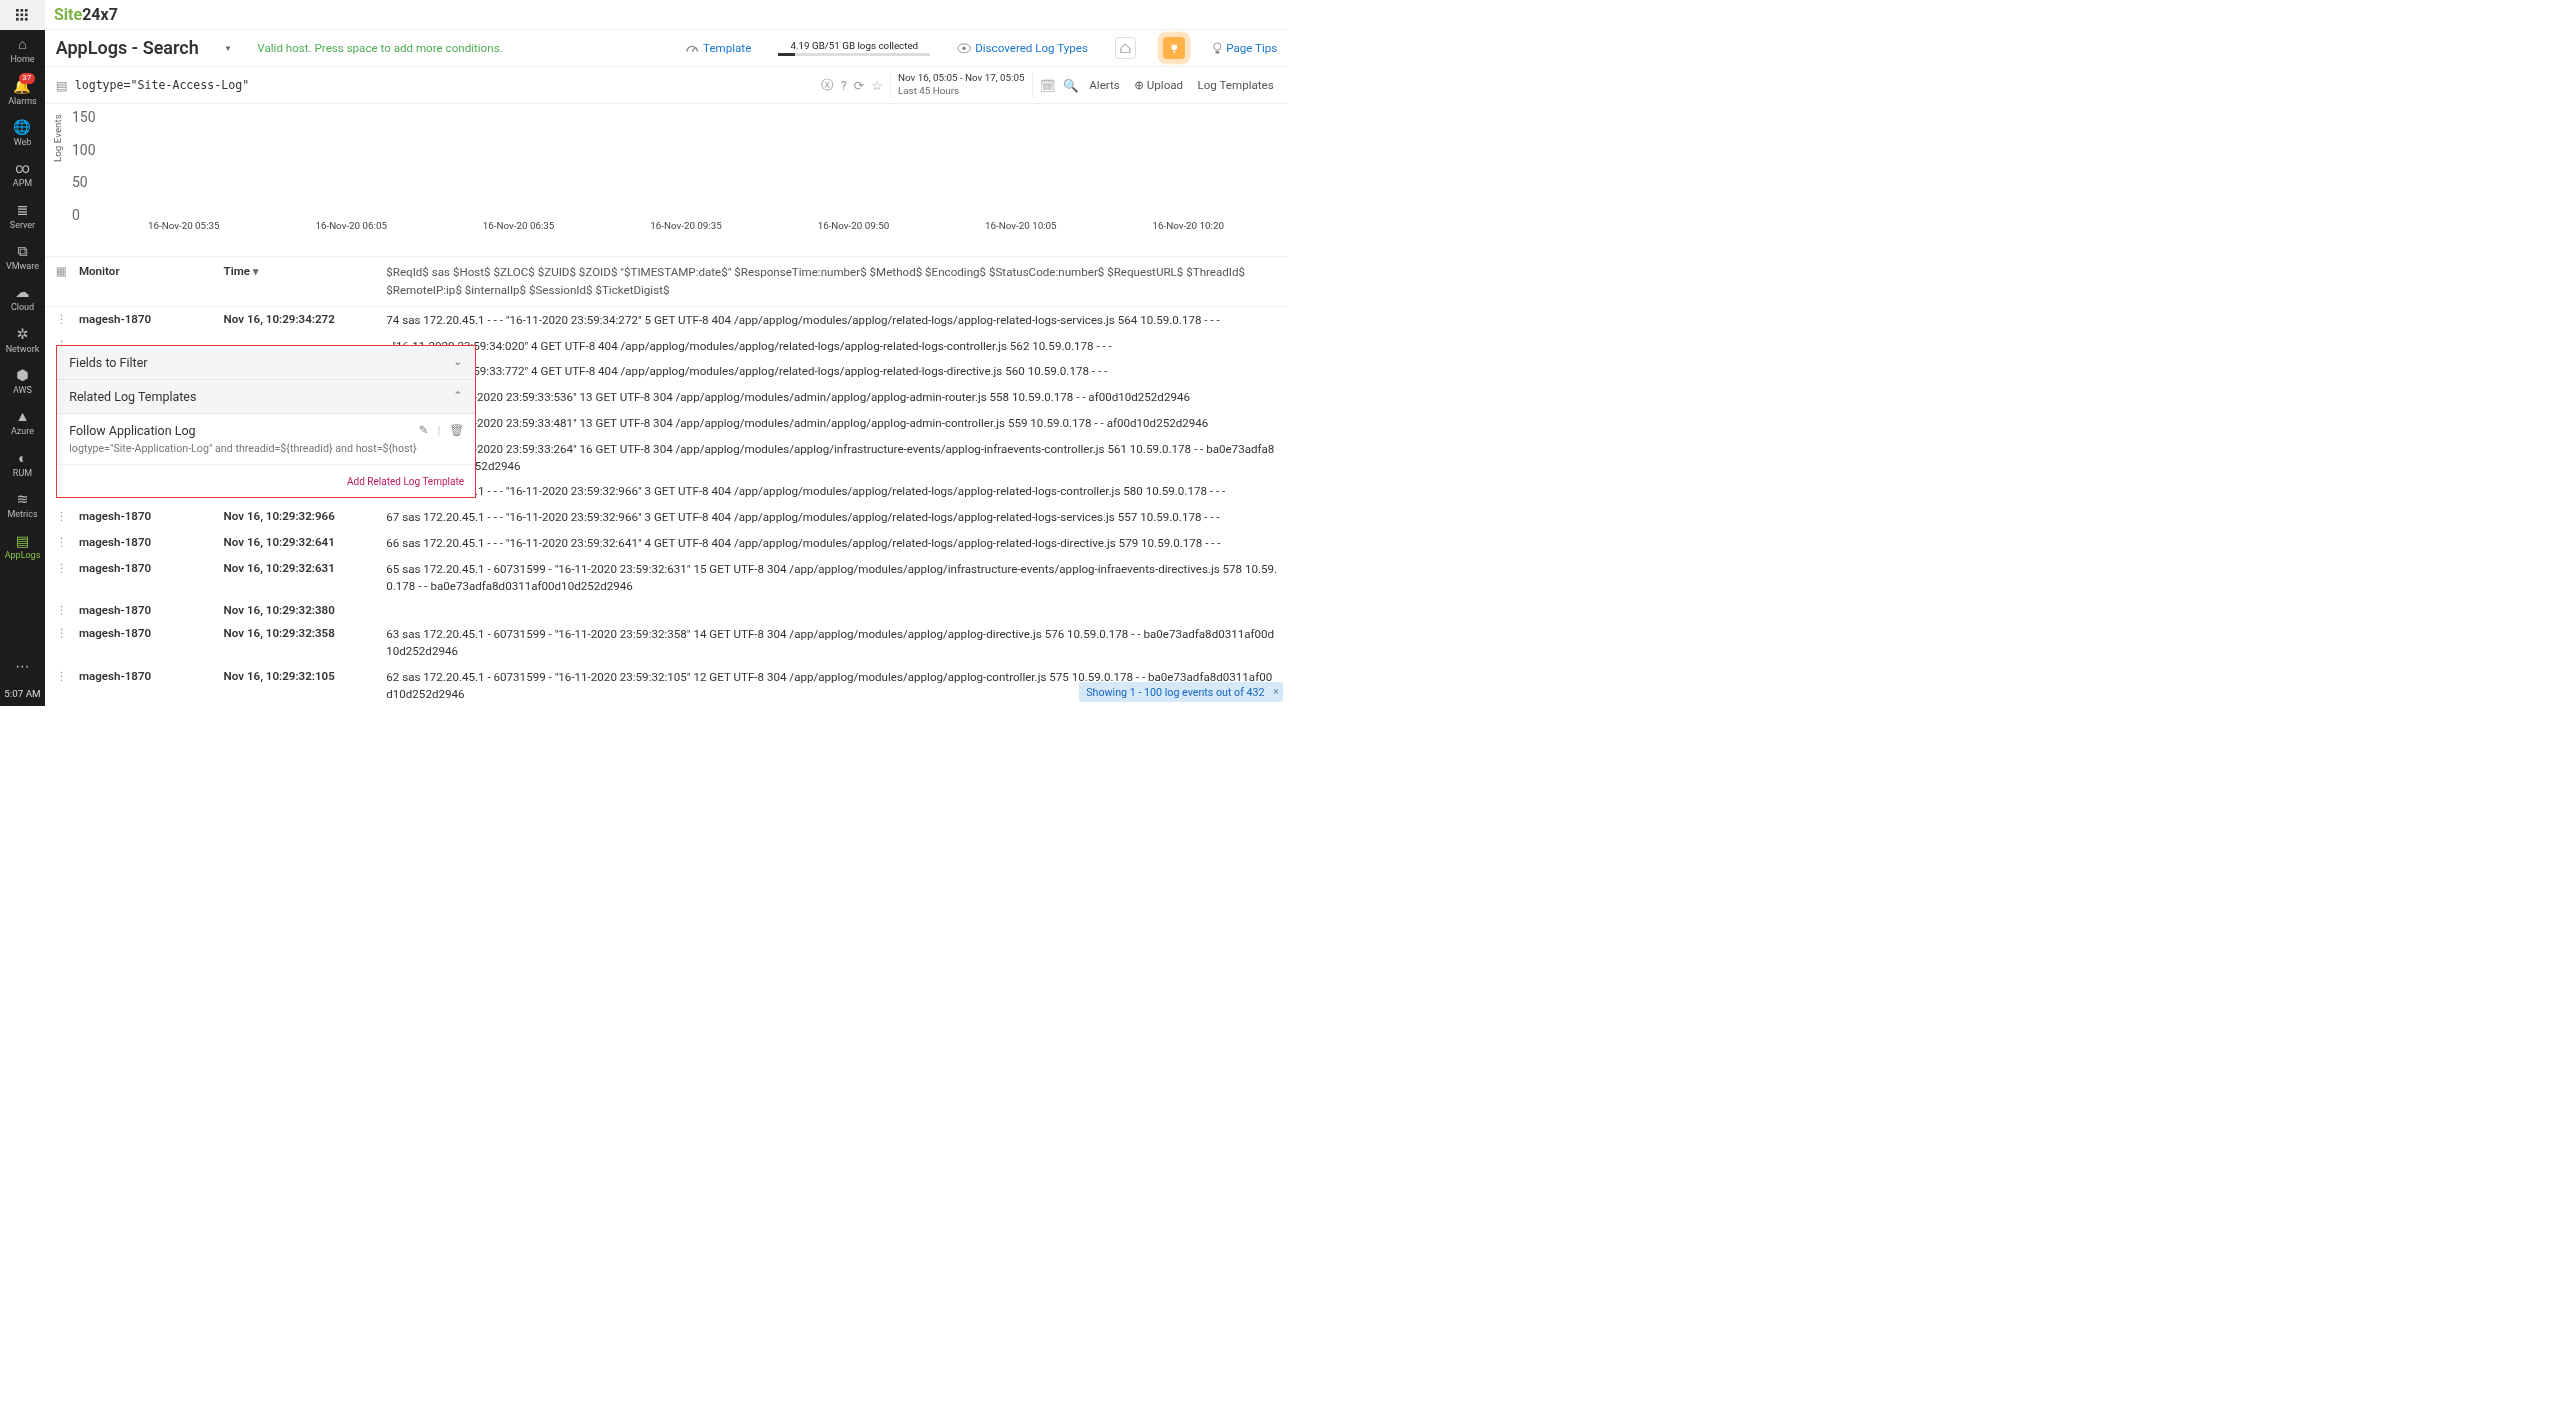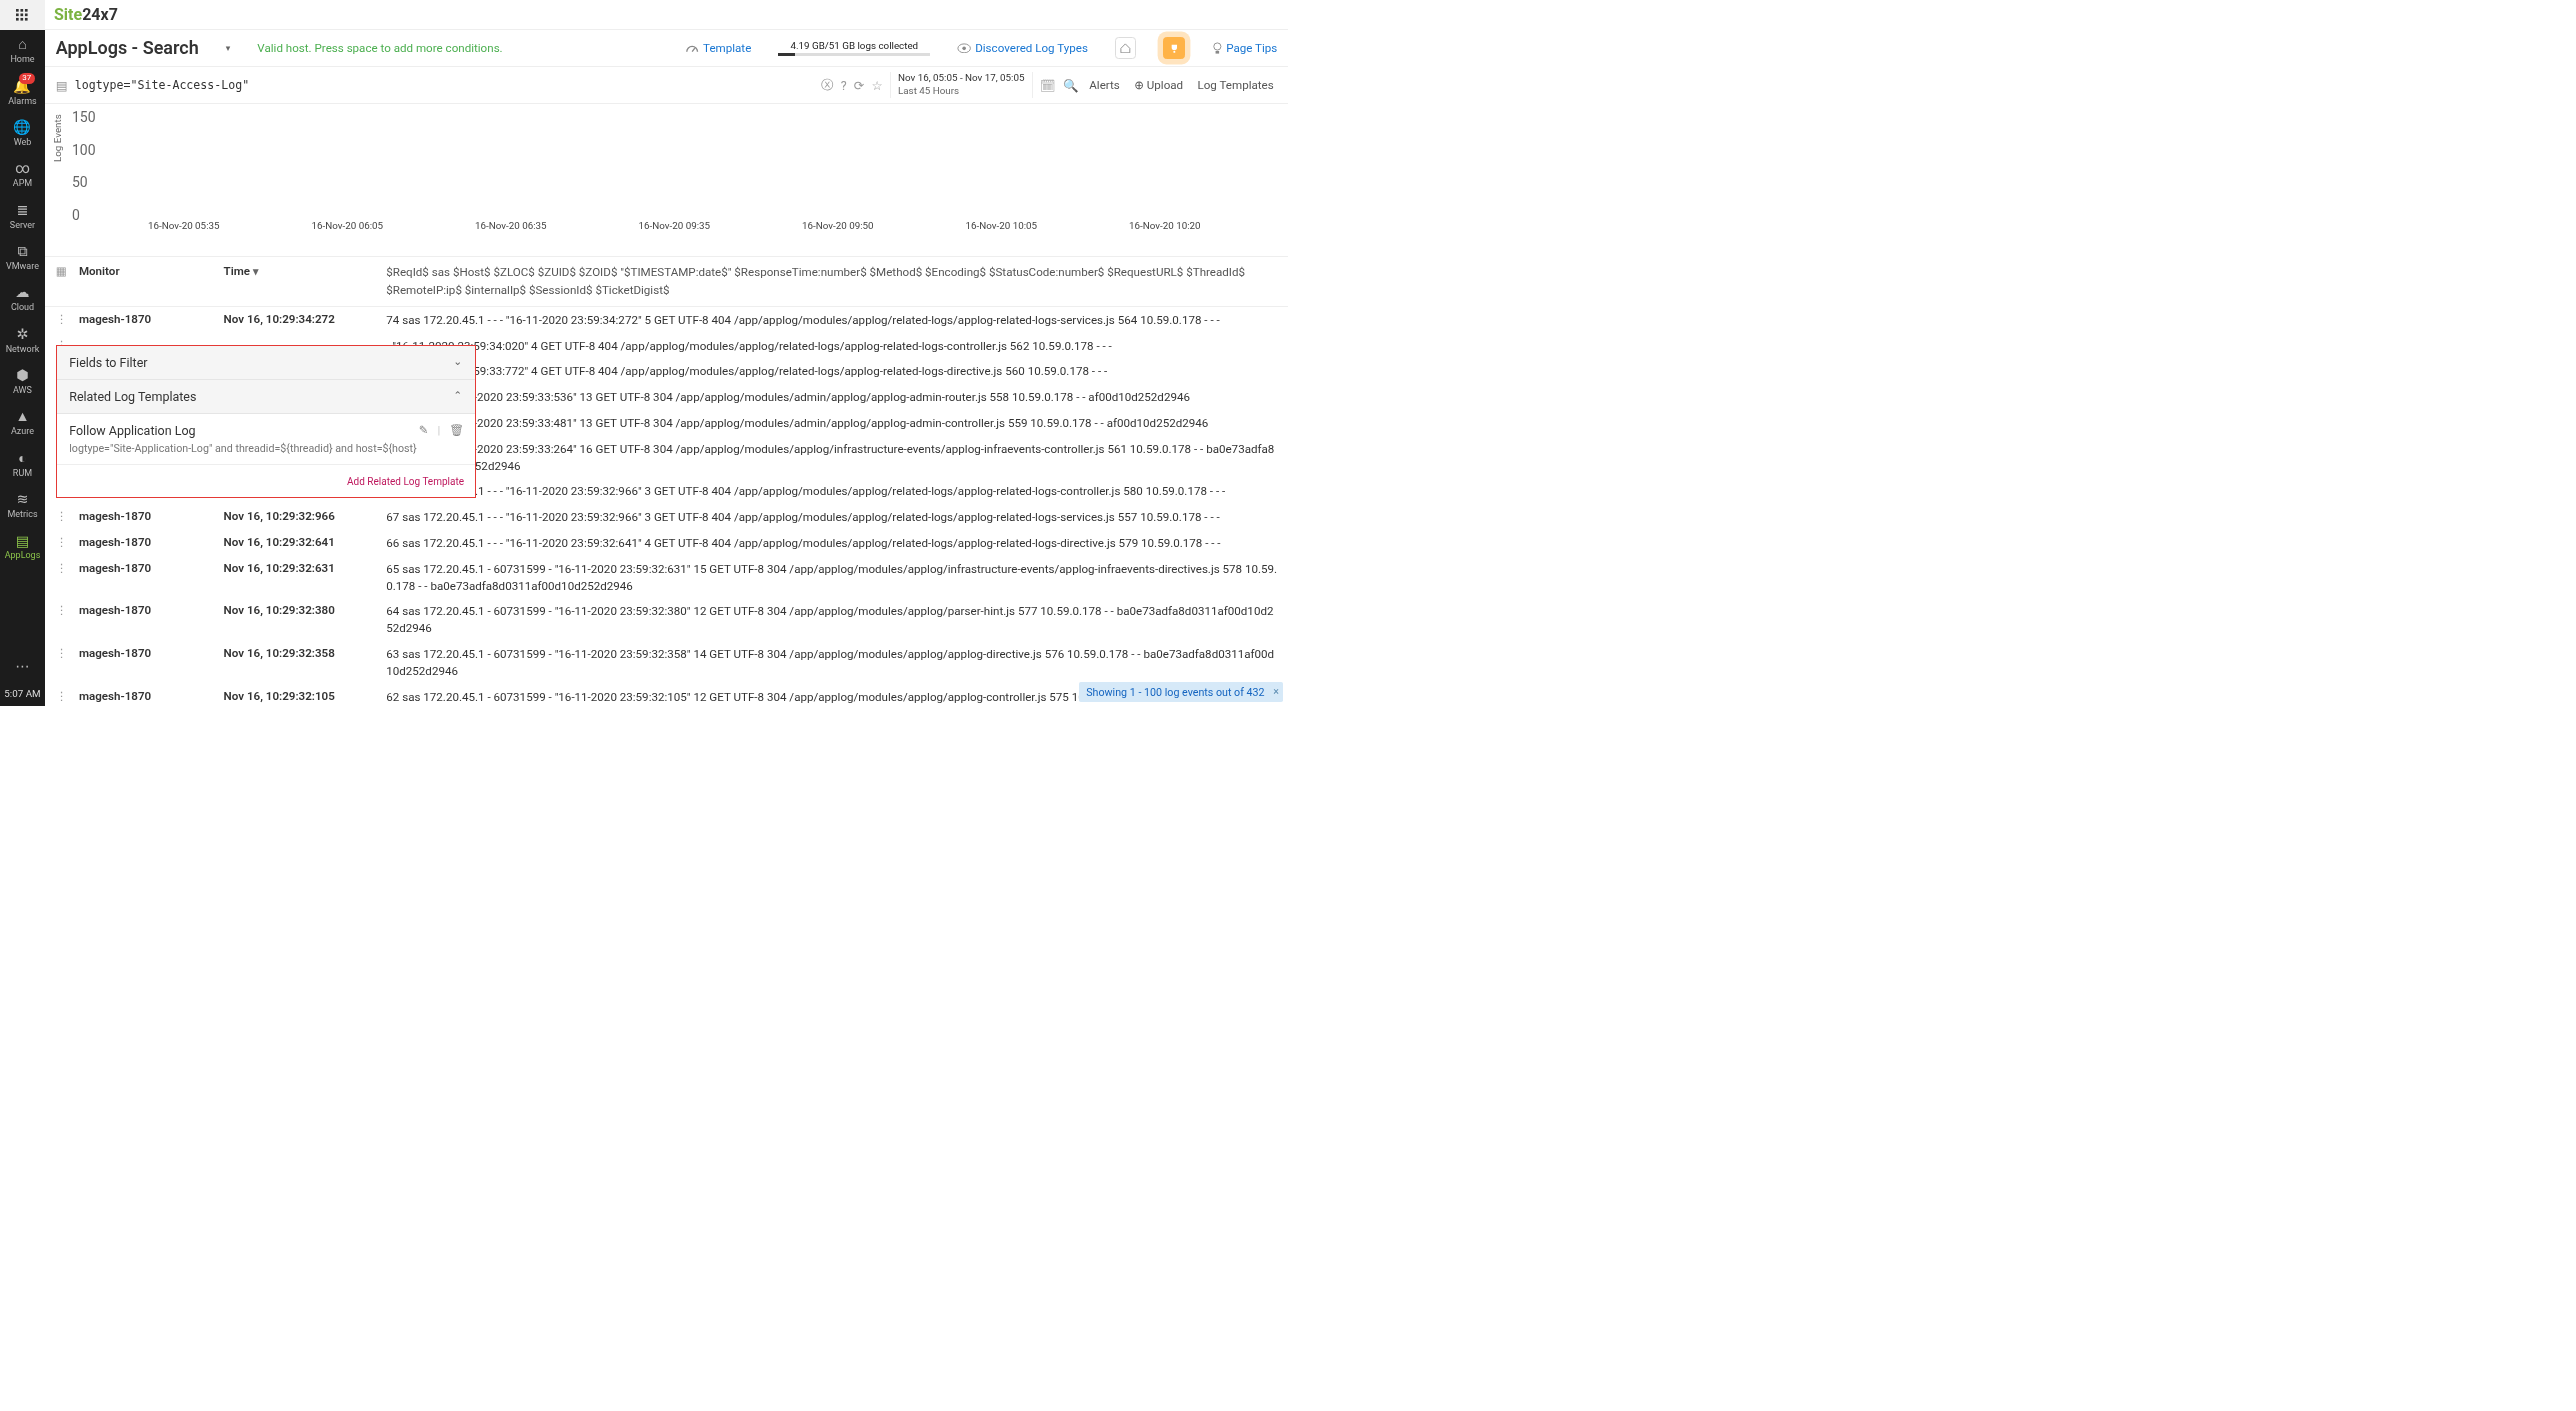--- a/index.html
+++ b/index.html
@@ -36,21 +36,21 @@
   .qbar .doc-ico{color:#999;font-size:12.5px}
   .qbar input{flex:1;border:none;outline:none;font:inherit;color:#333;background:transparent;font-size:11.6px}
   .qbar .tool{color:#999;font-size:12.5px;cursor:pointer}
   .qbar .range{font-size:9.8px;color:#333;line-height:1.3;padding:0 7.2px;border-left:0.9px solid #eee;border-right:0.9px solid #eee}
   .qbar .act{color:#555;font-size:11.6px;cursor:pointer;padding:0 3.6px}
   
   .chart-wrap{position:relative;height:152px;padding:5.4px 18px 0 63px}
   .ylab{position:absolute;left:7.2px;top:50%;transform:rotate(-90deg) translateX(18px);transform-origin:left top;font-size:9.8px;color:#666;white-space:nowrap}
   .ygrid{position:absolute;left:57px;right:18px;top:9px;bottom:25px}
   .tick{position:absolute;left:-30px;font-size:14px;color:#666;transform:translateY(-50%)}
-  .bars{position:absolute;left:0;right:0;top:0;bottom:0;display:flex;align-items:flex-end;justify-content:flex-start}
+  .bars{position:absolute;left:0;right:0;top:0;bottom:0;display:flex;align-items:flex-end;justify-content:space-between}
   .bar-col{display:flex;flex-direction:column;align-items:center;width:14%}
   .bar{width:34px;background:#66c07a;border-radius:0.9px}
   .xlab{font-size:9.8px;color:#444;margin-top:5.4px;white-space:nowrap}
   
   .thdr{display:flex;align-items:flex-start;padding:7.2px 10.7px;border-top:0.9px solid #eee;border-bottom:0.9px solid #eee;gap:10.7px;font-size:11.6px;color:#333}
   .col-dots{width:12.5px;color:#999}
   .col-mon{width:134px;font-weight:600}
   .col-time{width:152px;font-weight:600}
   .col-msg{flex:1;color:#555;line-height:1.5}
   
@@ -342,21 +342,20 @@
         <div class="row">
           <div class="col-dots">⋮</div>
     <div class="col-mon">magesh-1870</div>
     <div class="col-time">Nov 16, 10:29:32:631</div>
     <div class="col-msg">65 sas 172.20.45.1 - 60731599 - "16-11-2020 23:59:32:631" 15 GET UTF-8 304 /app/applog/modules/applog/infrastructure-events/applog-infraevents-directives.js 578 10.59.0.178 - - ba0e73adfa8d0311af00d10d252d2946</div>
         </div>
         <div class="row">
           <div class="col-dots">⋮</div>
     <div class="col-mon">magesh-1870</div>
     <div class="col-time">Nov 16, 10:29:32:380</div>
-    <div class="col-msg">64 sas 172.20.45.1 - 60731599 - "16-11-2020 23:59:32:380" 12 GET UTF-8 304 /app/applog/modules/applog/parser-hint.js 577 10.59.0.178 - - ba0e73adfa8d0311af00d10d252d2946</div>
         </div>
         <div class="row">
           <div class="col-dots">⋮</div>
     <div class="col-mon">magesh-1870</div>
     <div class="col-time">Nov 16, 10:29:32:358</div>
     <div class="col-msg">63 sas 172.20.45.1 - 60731599 - "16-11-2020 23:59:32:358" 14 GET UTF-8 304 /app/applog/modules/applog/applog-directive.js 576 10.59.0.178 - - ba0e73adfa8d0311af00d10d252d2946</div>
         </div>
         <div class="row">
           <div class="col-dots">⋮</div>
     <div class="col-mon">magesh-1870</div>

